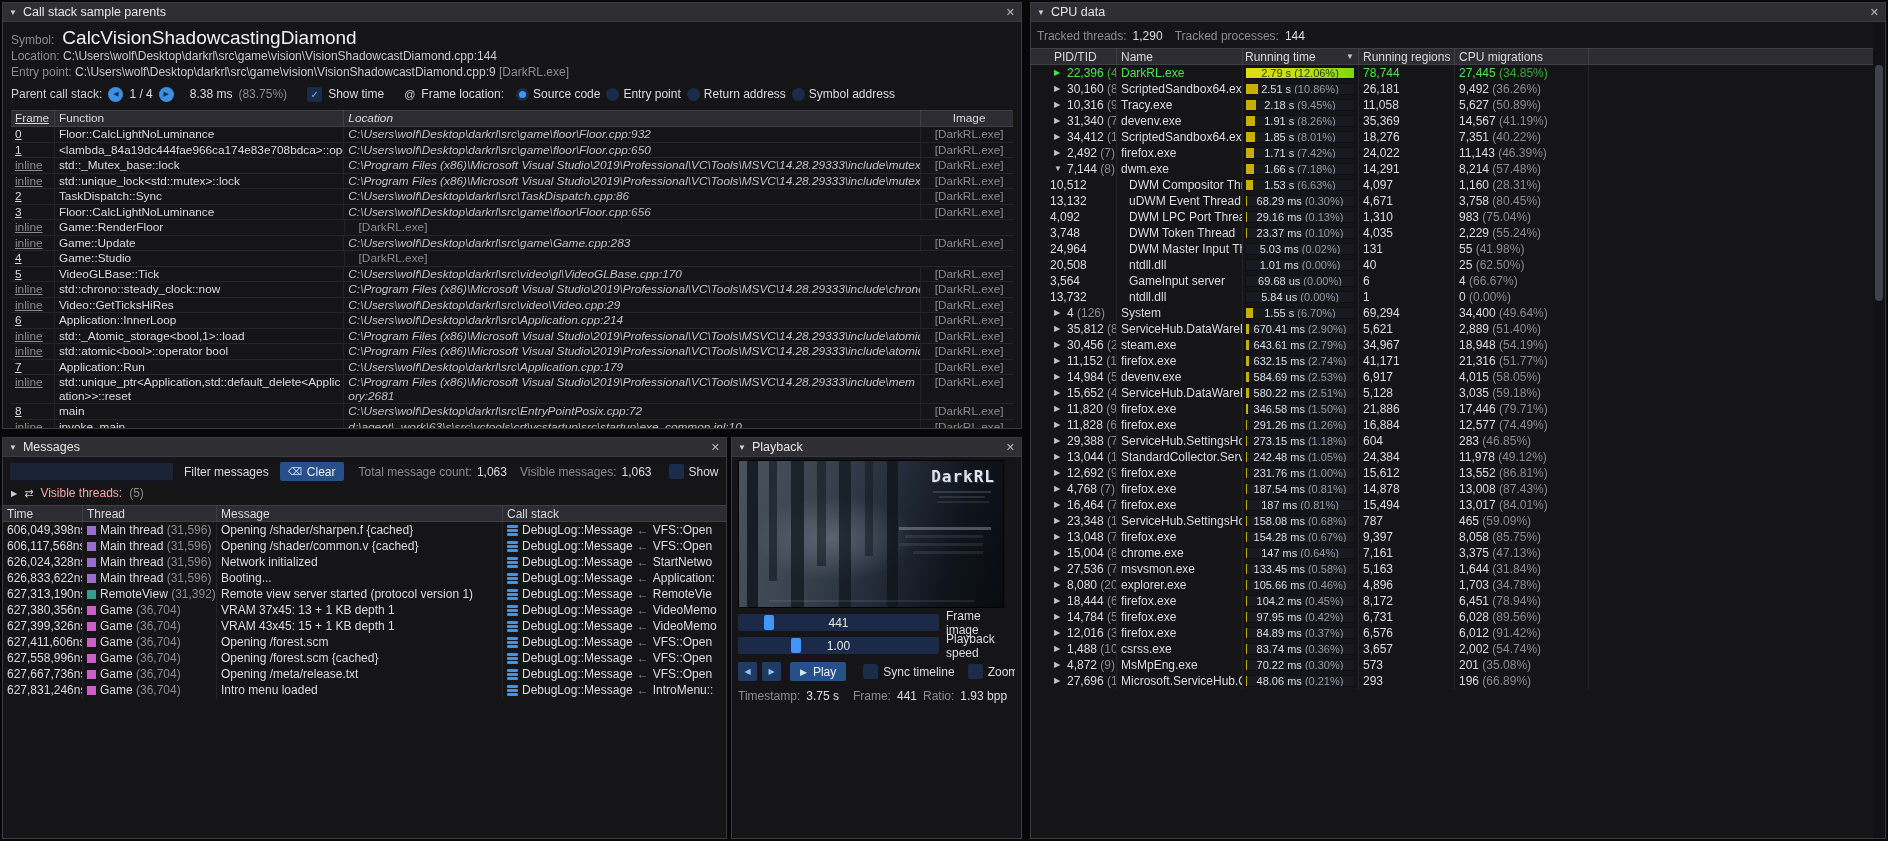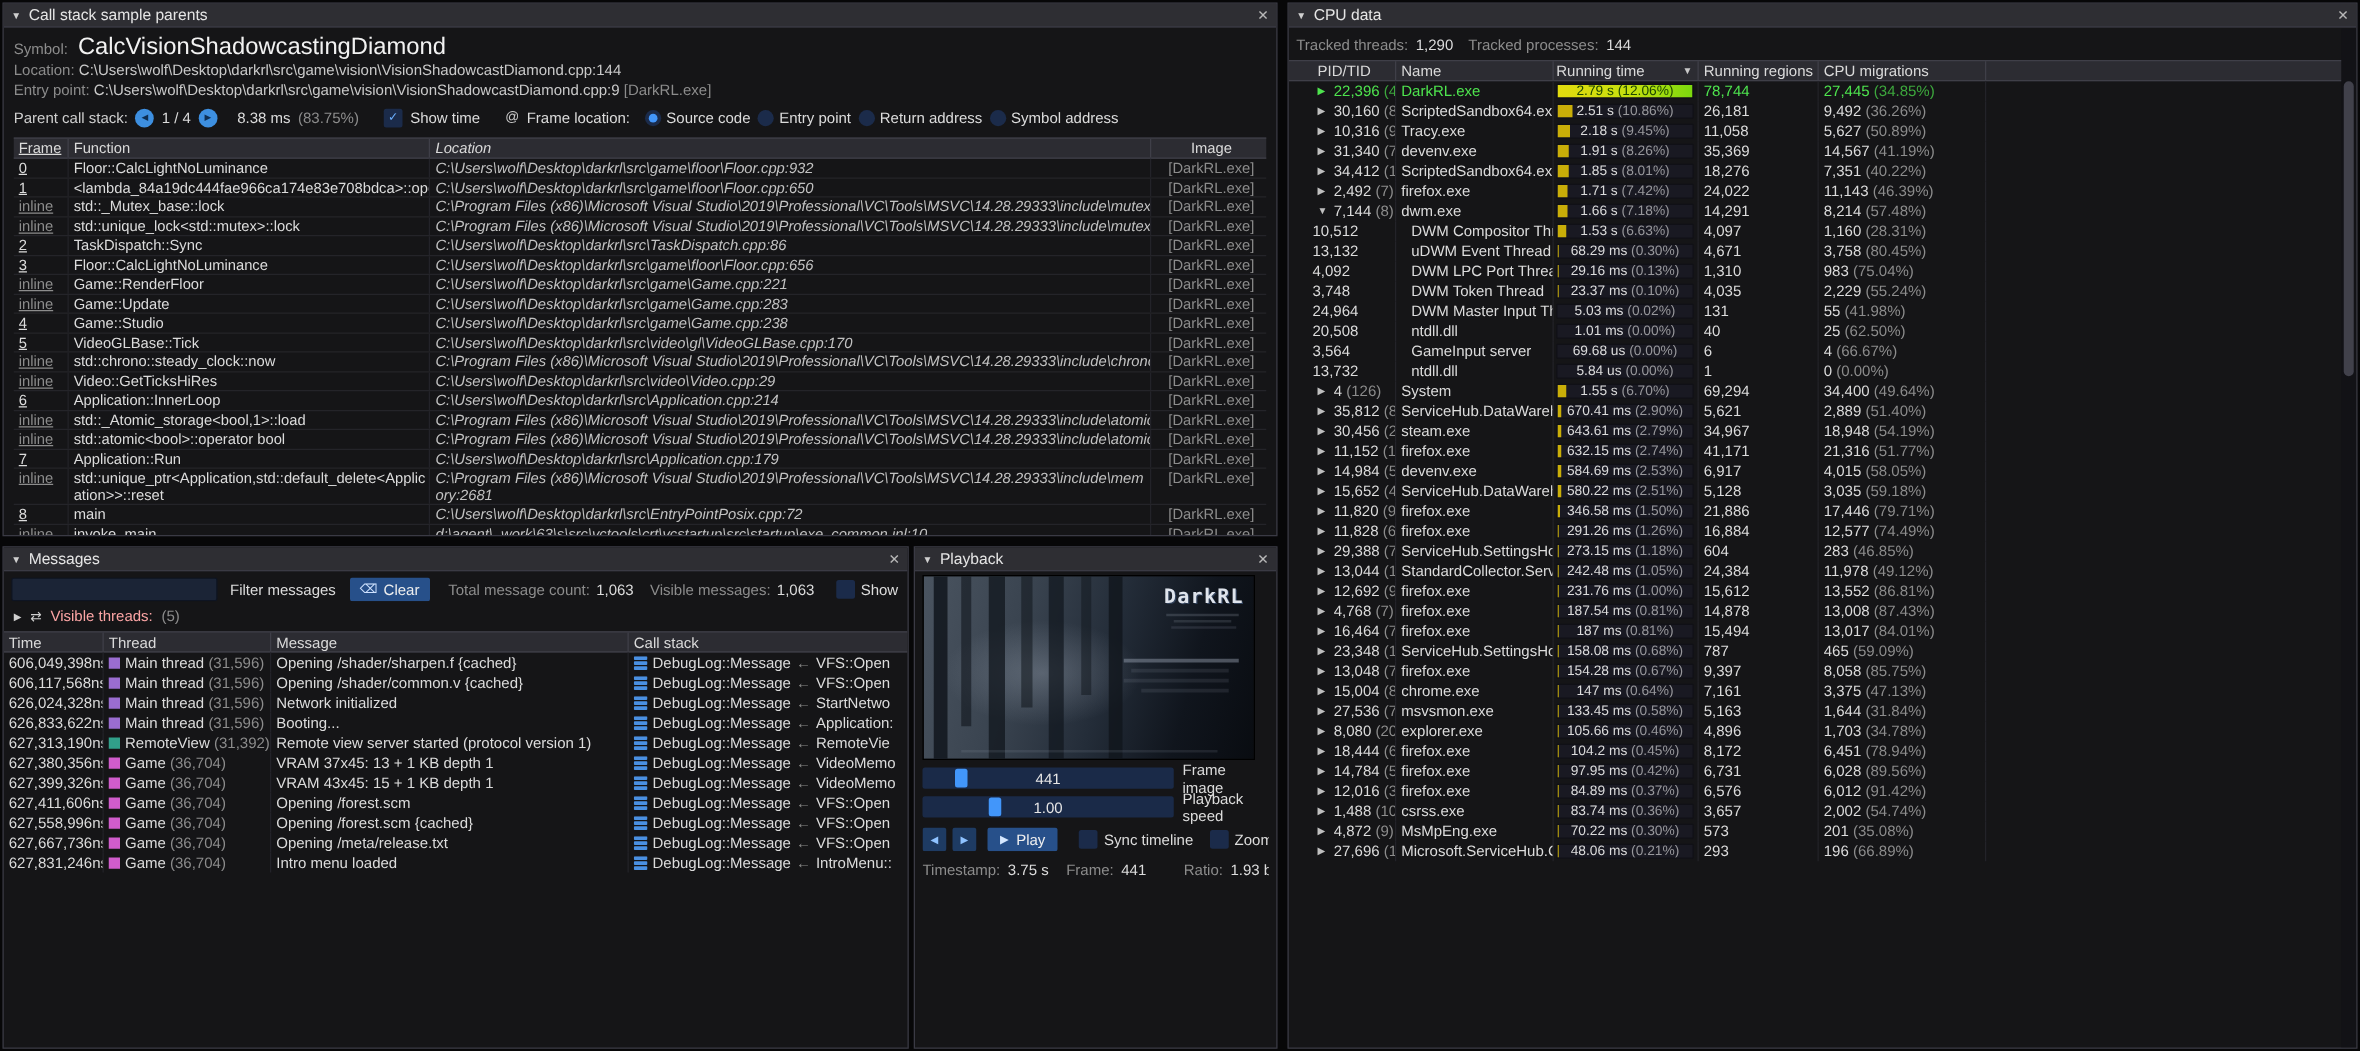--- a/index.html
+++ b/index.html
@@ -208,33 +208,31 @@
             </div>
             <div class="trow">
               <div class="cell c-frame">3</div>
               <div class="cell c-func">Floor::CalcLightNoLuminance</div>
               <div class="cell c-loc">C:\Users\wolf\Desktop\darkrl\src\game\floor\Floor.cpp:656</div>
               <div class="cell c-img">[DarkRL.exe]</div>
             </div>
             <div class="trow">
               <div class="cell c-frame dim">inline</div>
               <div class="cell c-func">Game::RenderFloor</div>
-              <div class="cell c-loc">C:\Users\wolf\Desktop\darkrl\src\game\Game.cpp:221</div>
               <div class="cell c-img">[DarkRL.exe]</div>
             </div>
             <div class="trow">
               <div class="cell c-frame dim">inline</div>
               <div class="cell c-func">Game::Update</div>
               <div class="cell c-loc">C:\Users\wolf\Desktop\darkrl\src\game\Game.cpp:283</div>
               <div class="cell c-img">[DarkRL.exe]</div>
             </div>
             <div class="trow">
               <div class="cell c-frame">4</div>
               <div class="cell c-func">Game::Studio</div>
-              <div class="cell c-loc">C:\Users\wolf\Desktop\darkrl\src\game\Game.cpp:238</div>
               <div class="cell c-img">[DarkRL.exe]</div>
             </div>
             <div class="trow">
               <div class="cell c-frame">5</div>
               <div class="cell c-func">VideoGLBase::Tick</div>
               <div class="cell c-loc">C:\Users\wolf\Desktop\darkrl\src\video\gl\VideoGLBase.cpp:170</div>
               <div class="cell c-img">[DarkRL.exe]</div>
             </div>
             <div class="trow">
               <div class="cell c-frame dim">inline</div>
@@ -553,21 +551,21 @@
         <span class="cb" style="margin-left:12px"></span>
         <span>Sync timeline</span>
         <span class="cb" style="margin-left:8px"></span>
         <span>Zoom 2×</span>
       </div>
       <div class="pbstatus">
         <span class="dim">Timestamp:</span>
         <span>3.75 s</span>
         <span class="dim" style="margin-left:8px">Frame:</span>
         <span>441</span>
-        <span class="dim" style="margin-left:24px">Ratio:</span>
+        <span class="dim" style="margin-left:0">Ratio:</span>
         <span>1.93 bpp</span>
       </div>
     </div>
   </section>
 
   <section class="win" id="w-cpu">
     <div class="titlebar">
       <span class="collapse">▼</span>
       <span class="title">CPU data</span>
       <span class="close">✕</span>

